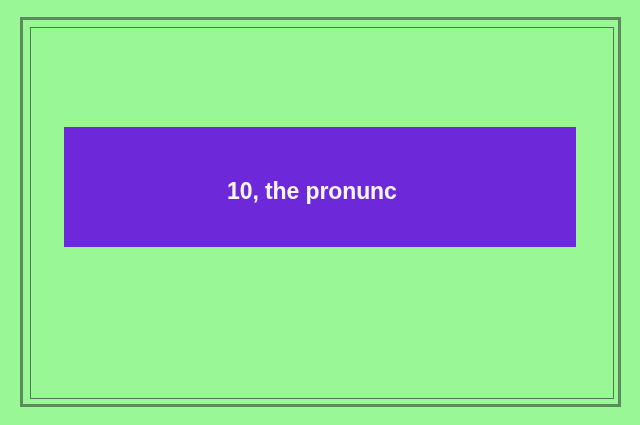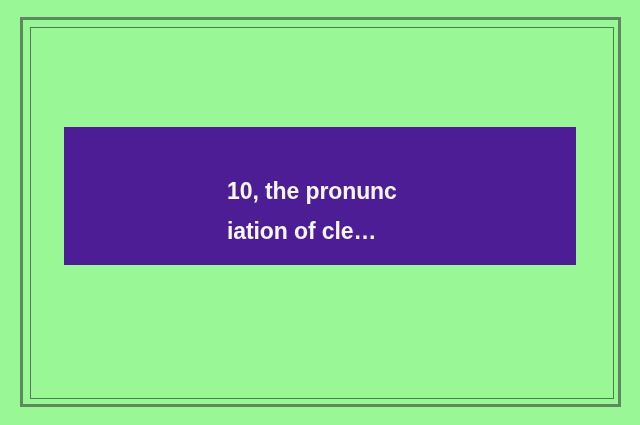--- a/index.html
+++ b/index.html
@@ -45,22 +45,22 @@
     box-sizing: border-box;
     background: transparent;
   }
 
   
   #content-panel {
     position: absolute;
     left: 64px;
     top: 127px;
     width: 512px;
-    height: 138px;
-    background: #4c1d95;
+    height: 120px;
+    background: #6d28d9;
     box-sizing: border-box;
   }
 
   #caption-block {
     position: absolute;
     left: 163px;
     top: 44px;
     width: 330px;
     text-align: left;
   }
@@ -82,18 +82,17 @@
 <div id="canvas">
 
   <div id="outer-frame"></div>
 
   <div id="inner-frame"></div>
 
   <div id="content-panel">
 
     <div id="caption-block">
       <span class="caption-line">10, the pronunc</span>
-      <span class="caption-line">iation of cle…</span>
     </div>
 
   </div>
 
 </div>
 
 </body></html>

